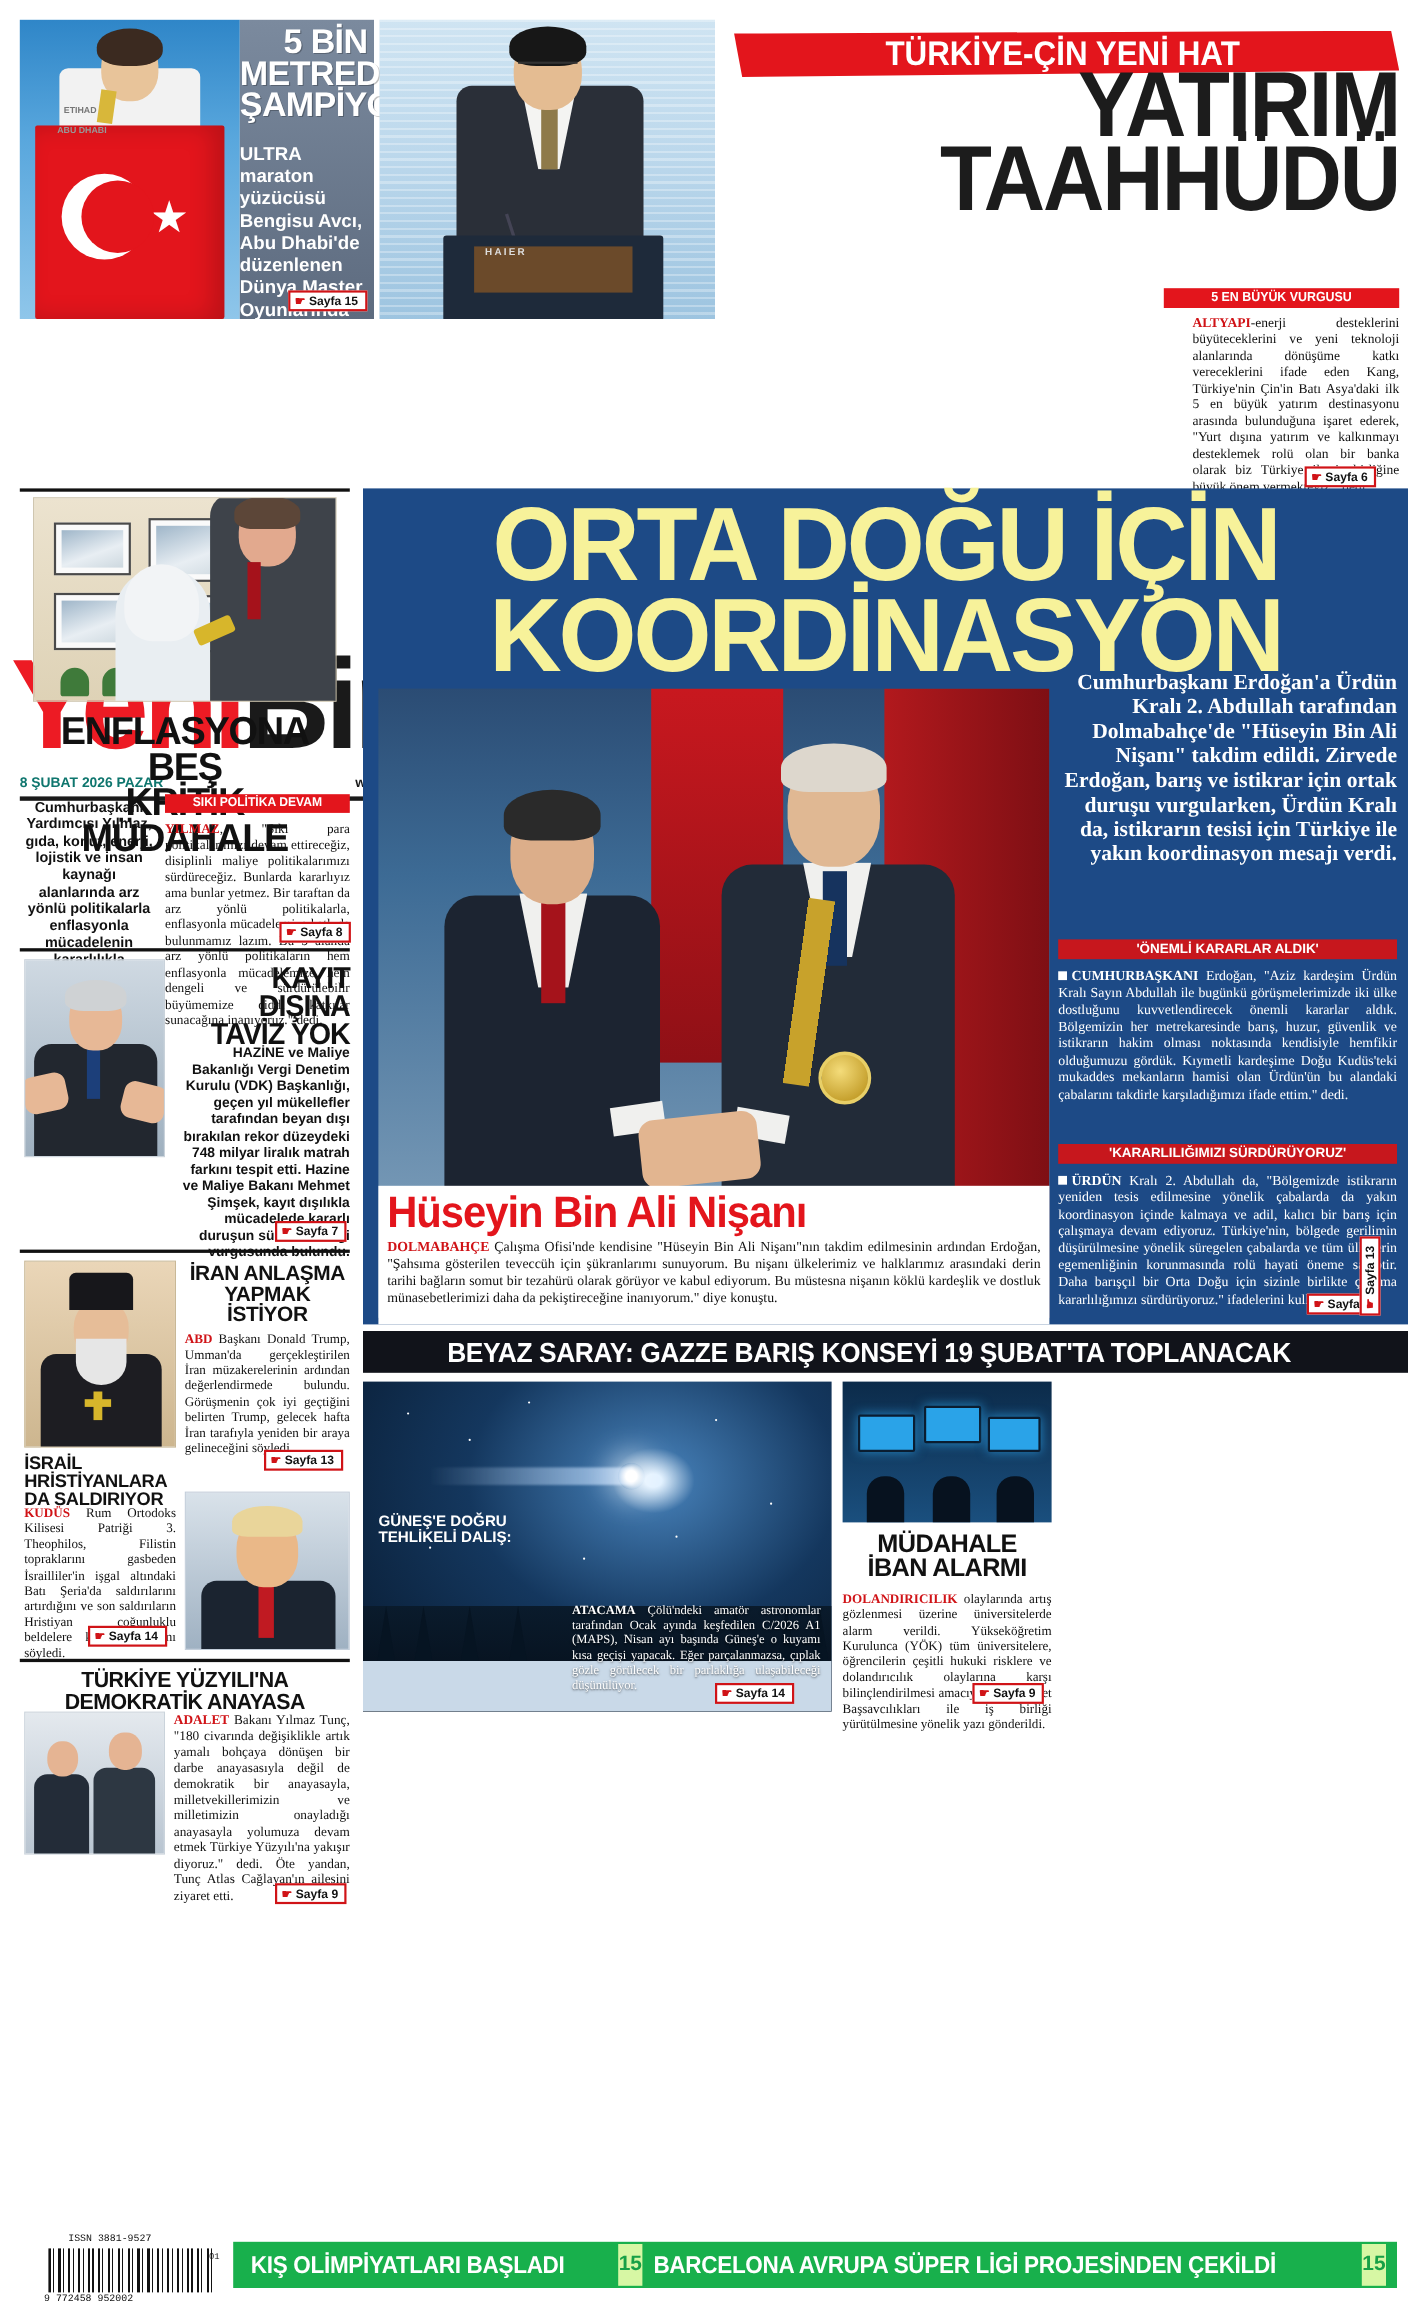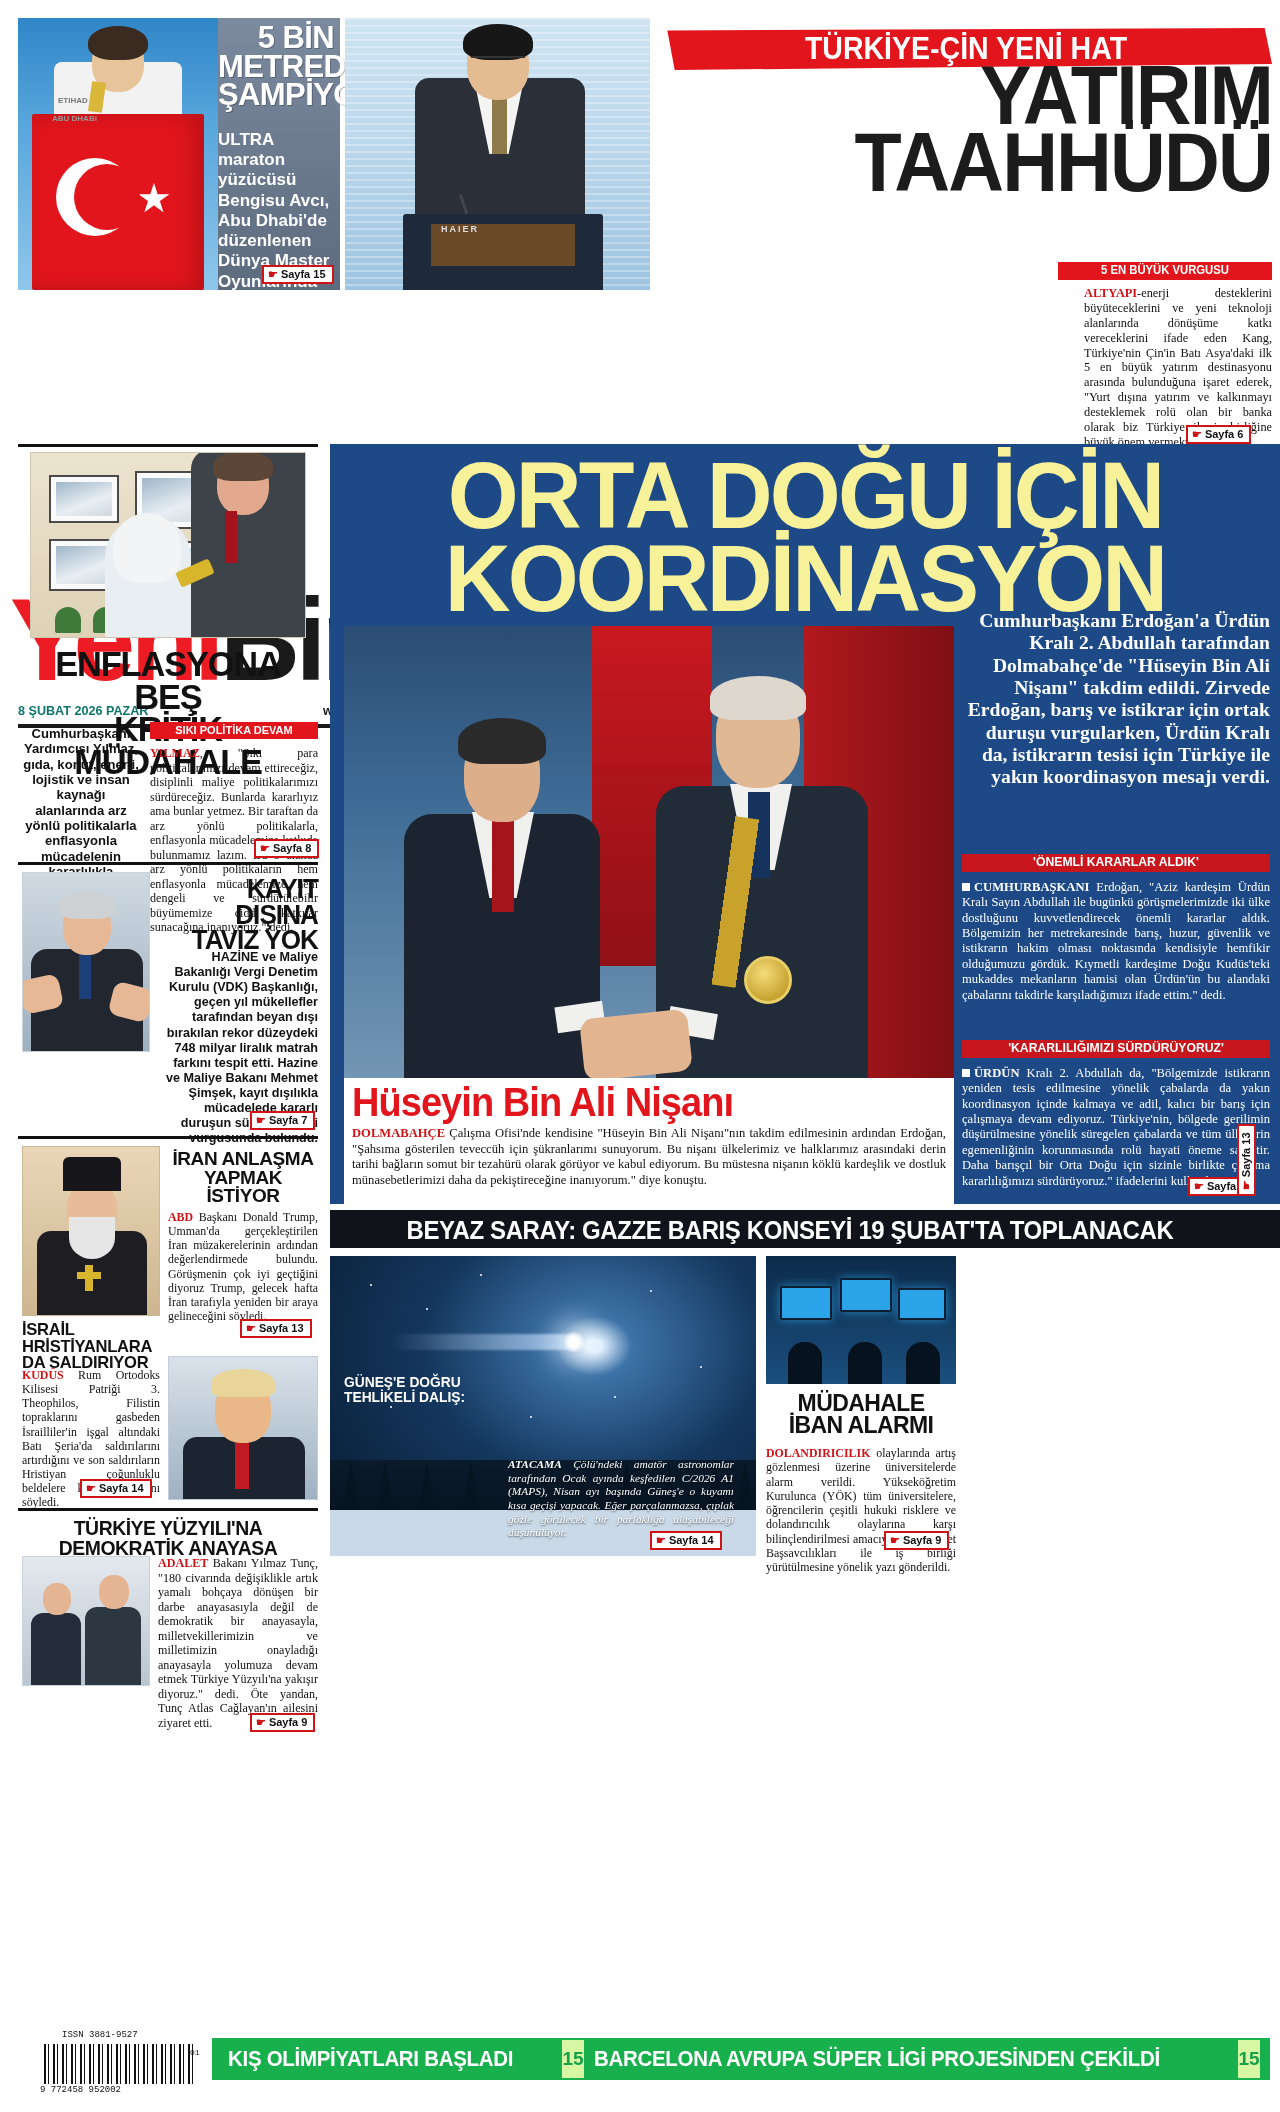--- a/index.html
+++ b/index.html
@@ -578,24 +578,23 @@
 
   #gunesKicker{
     left:344px; top:1376px; width:142px;
     color:#fff; font-weight:bold; font-size:13.8px; line-height:1.08;
   }
   #gunesH{
     left:344px; top:1414px; width:148px;
     color:#f6ef49; font-weight:bold; font-size:30px; line-height:0.93; letter-spacing:-0.8px;
   }
   #atacamaBody{
-    left:508px; top:1458px; width:226px;
+    left:520px; top:1458px; width:226px;
     color:#fff; font-family:"Liberation Serif",serif; font-size:11.4px; line-height:1.2; text-align:justify;
     text-shadow:0 1px 2px rgba(0,0,0,.7);
-    font-style:italic;
   }
   #atacamaBody b.lead{ color:#ffffff; }
   #cometRef{ left:650px; top:1530px; }
 
   #campusPhoto{
     left:766px; top:1256px; width:190px; height:128px;
     background:linear-gradient(180deg,#0c2b4a,#1a4f7e); overflow:hidden;
   }
   #campusPhoto .scr{
     position:absolute; background:#2aa3e8; border:2px solid #0a1d31; border-radius:2px;
@@ -771,21 +770,21 @@
     <div class="robe"></div>
       <div class="face"></div>
       <div class="beard"></div>
       <div class="hat"></div>
       <div class="cross"></div>
   </div>
   <div class="abs" id="iranH">
     <div>İRAN ANLAŞMA</div>
     <div>YAPMAK İSTİYOR</div>
   </div>
-  <div class="abs" id="iranBody"><b class="lead">ABD</b><span> Başkanı Donald Trump, Umman'da gerçekleştirilen İran müzakerelerinin ardından değerlendirmede bulundu. Görüşmenin çok iyi geçtiğini diyoruz Trump, gelecek hafta İran tarafıyla yeniden bir araya gelineceğini söyledi.</span></div>
+  <div class="abs" id="iranBody"><b class="lead">ABD</b><span> Başkanı Donald Trump, Umman'da gerçekleştirilen İran müzakerelerinin ardından değerlendirmede bulundu. Görüşmenin çok iyi geçtiğini belirten Trump, gelecek hafta İran tarafıyla yeniden bir araya gelineceğini söyledi.</span></div>
   <div class="abs" id="iranRef">
     <span class="pageref"><span class="hand">☛</span><span>Sayfa 13</span></span>
   </div>
 
   <div class="abs" id="isrH">
     <div>İSRAİL HRİSTİYANLARA</div>
     <div>DA SALDIRIYOR</div>
   </div>
   <div class="abs" id="isrBody"><b class="lead">KUDÜS</b><span> Rum Ortodoks Kilisesi Patriği 3. Theophilos, Filistin topraklarını gasbeden İsrailliler'in işgal altındaki Batı Şeria'da saldırılarını artırdığını ve son saldırıların Hristiyan çoğunluklu beldelere kadar uzadığını söyledi.</span></div>
   <div class="abs" id="isrRef">

